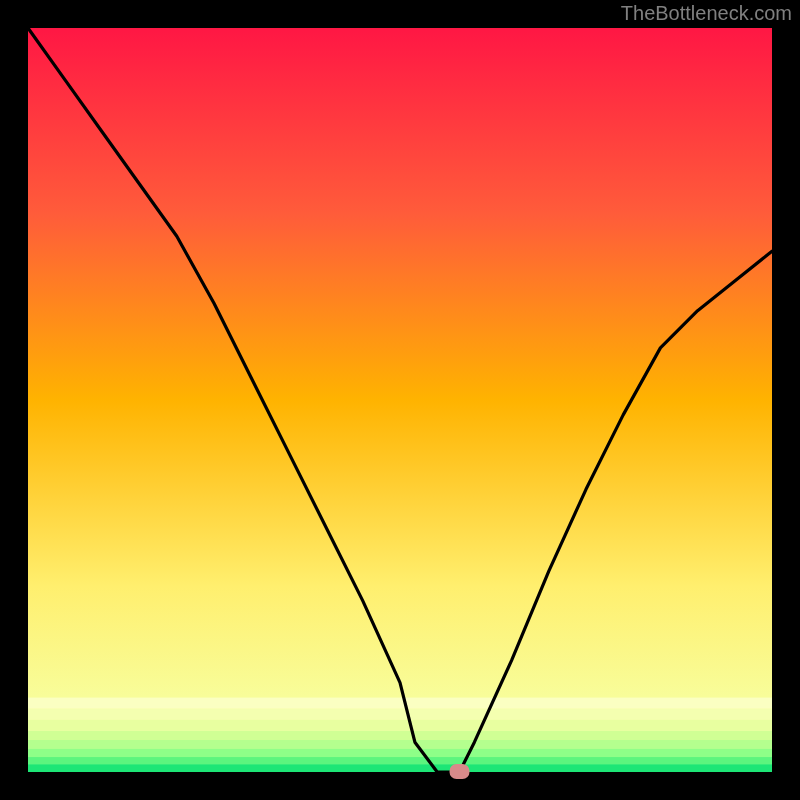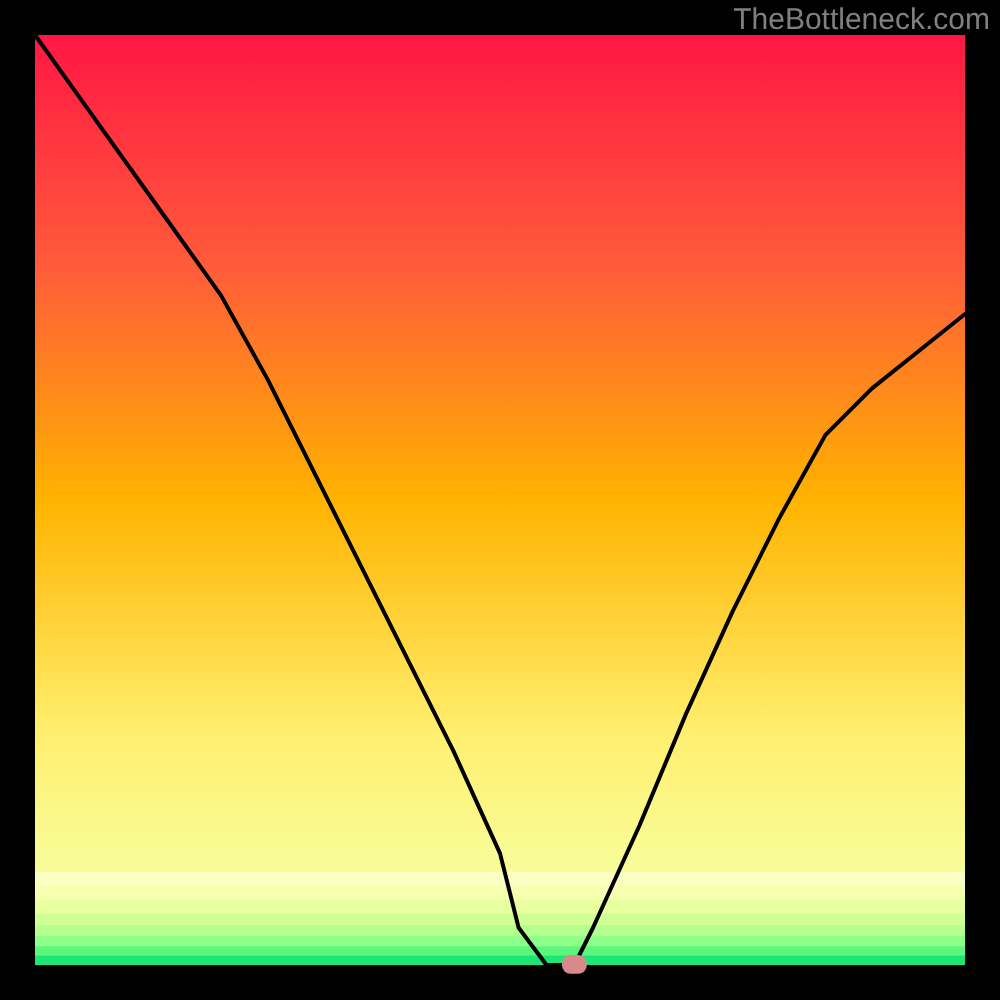--- a/index.html
+++ b/index.html
@@ -10,21 +10,21 @@
   }
   .chart-wrap {
     width: 800px;
     height: 800px;
     position: relative;
   }
   .watermark {
     position: absolute;
     top: 2px;
     right: 8px;
-    font-size: 24px;
+    font-size: 20px;
     color: #808080;
     z-index: 10;
     font-weight: 400;
   }
   svg { display: block; }
 </style>
 </head>
 <body>
 
 <div class="chart-wrap">

